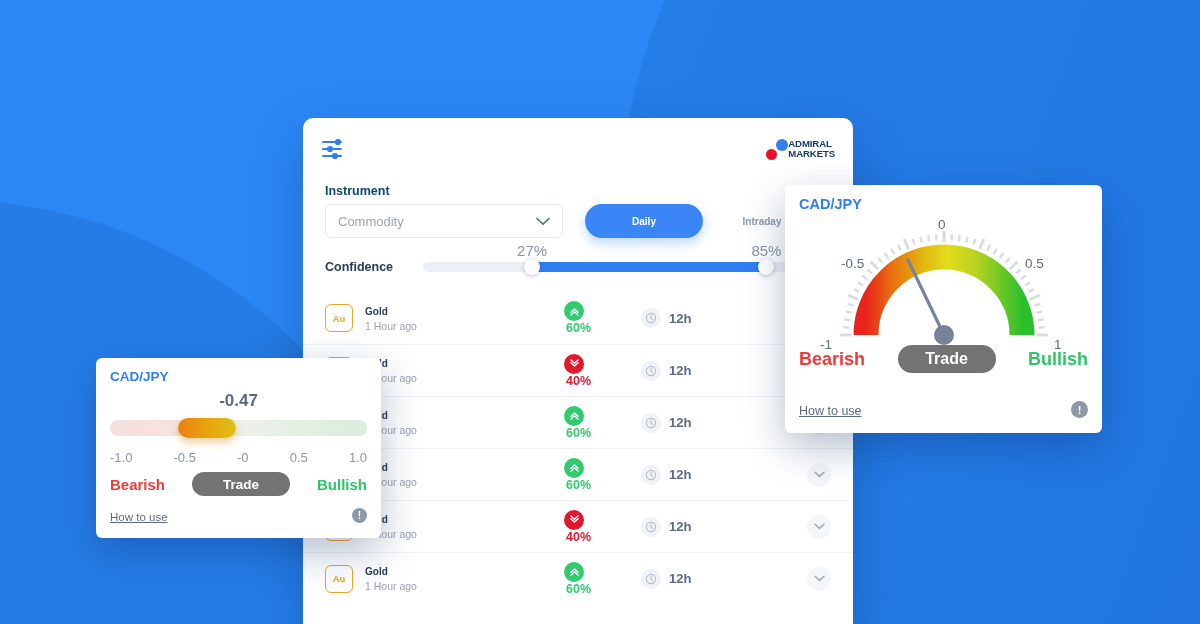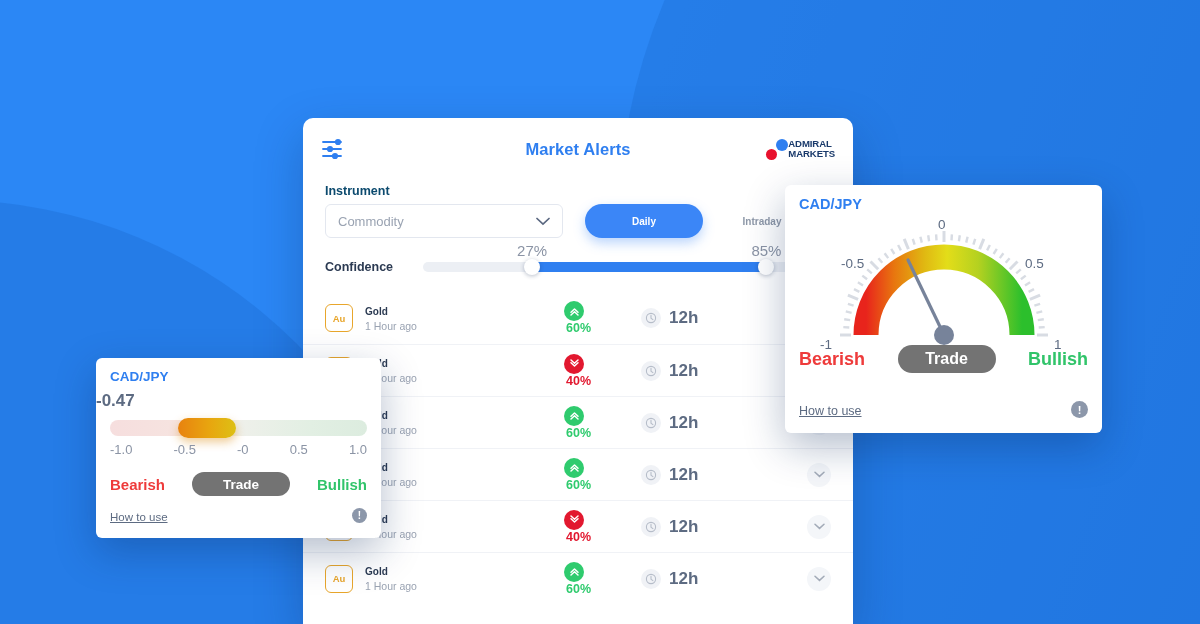--- a/index.html
+++ b/index.html
@@ -84,21 +84,21 @@
   .ltime{font-size:10.5px;color:#9aa3b2;line-height:14px;}
   .lpct{display:flex;align-items:center;width:118px;flex-direction:column;}
   .pctdot{width:20px;height:20px;border-radius:50%;display:flex;align-items:center;justify-content:center;flex:none;}
   .pctdot.up{background:#2fcb6e;}
   .pctdot.down{background:#e2182f;}
   .pctval{margin-left:9px;font-size:12.5px;font-weight:bold;}
   .pctval.up{color:#2fcb6e;}
   .pctval.down{color:#e2182f;}
   .ldur{display:flex;align-items:center;width:110px;}
   .clock{width:20px;height:20px;border-radius:50%;background:#f0f2f6;display:flex;align-items:center;justify-content:center;flex:none;}
-  .ldur span{margin-left:8px;font-size:17px;color:#5d6b82;font-weight:bold;}
+  .ldur span{margin-left:8px;font-size:13px;color:#5d6b82;font-weight:bold;}
   .lchev{margin-left:auto;width:24px;height:24px;border-radius:50%;background:#f4f6f9;display:flex;align-items:center;justify-content:center;color:#9aa3b2;}
 
   
   .card{position:absolute;background:#fff;border-radius:6px;box-shadow:0 14px 40px rgba(10,40,90,.3);}
   .card-sym{font-size:13.5px;font-weight:bold;color:#2f7ff0;}
   .btm-row{display:flex;align-items:center;}
   .bear{color:#ee3b3b;font-weight:bold;}
   .bull{color:#31c46a;font-weight:bold;}
   .trade{
     background:#737373;color:#fff;border-radius:15px;display:flex;align-items:center;
@@ -106,31 +106,31 @@
   }
   .howto{color:#5d6b82;text-decoration:underline;}
   .infoico{
     border-radius:50%;background:#8c97aa;color:#fff;display:flex;align-items:center;
     justify-content:center;font-weight:bold;
   }
 
   
   #card-left{left:96px;top:358px;width:285px;height:180px;}
   #card-left .card-sym{position:absolute;left:14px;top:11px;}
-  .lc-val{position:absolute;left:0;right:0;top:33px;text-align:left;font-size:17px;color:#5d6b82;font-weight:bold;}
+  .lc-val{position:absolute;left:0;right:0;top:33px;text-align:center;font-size:17px;color:#5d6b82;font-weight:bold;}
   .lc-bar{
     position:absolute;left:14px;right:14px;top:62px;height:16px;border-radius:8px;
     background:linear-gradient(90deg,#f6dede 0%,#f6e4e0 28%,#eef0ea 52%,#e2efe3 78%,#dcecdf 100%);
   }
   .lc-thumb{
     position:absolute;top:-2px;left:26.5%;width:58px;height:20px;border-radius:10px;
     background:linear-gradient(90deg,#e8820f 0%,#e8a60f 55%,#ddc015 100%);
     box-shadow:0 4px 10px rgba(220,140,20,.45);
   }
-  .lc-scale{position:absolute;left:14px;right:14px;top:84px;display:flex;justify-content:space-between;}
+  .lc-scale{position:absolute;left:14px;right:14px;top:92px;display:flex;justify-content:space-between;}
   .lc-scale span{font-size:13px;color:#8b94a5;}
   #card-left .btm-row{position:absolute;left:14px;right:14px;top:114px;justify-content:space-between;font-size:15px;}
   #card-left .trade{width:98px;height:24px;font-size:13.5px;}
   #card-left .howto{position:absolute;left:14px;top:153px;font-size:11.5px;}
   #card-left .infoico{position:absolute;right:14px;top:150px;width:15px;height:15px;font-size:10px;}
 
   
   #card-right{left:785px;top:185px;width:317px;height:248px;}
   #card-right .card-sym{position:absolute;left:14px;top:11px;font-size:14.5px;}
   .gauge{position:absolute;left:50%;top:28px;transform:translateX(-50%);}
@@ -158,21 +158,20 @@
           <line x1="2" y1="11" x2="20" y2="11"></line>
           <line x1="2" y1="18" x2="20" y2="18"></line>
         </g>
         <g fill="#2f7ff0">
           <circle cx="17" cy="4" r="3.1"></circle>
           <circle cx="9" cy="11" r="3.1"></circle>
           <circle cx="14" cy="18" r="3.1"></circle>
         </g>
       </svg>
     </span>
-    <div class="win-title">Market Alerts</div>
     <div class="logo">
       <div class="logo-dots">
         <div class="d blue"></div>
           <div class="d red"></div>
       </div>
       <div class="logo-text">
         <div>ADMIRAL</div>
         <div>MARKETS</div>
       </div>
     </div>

